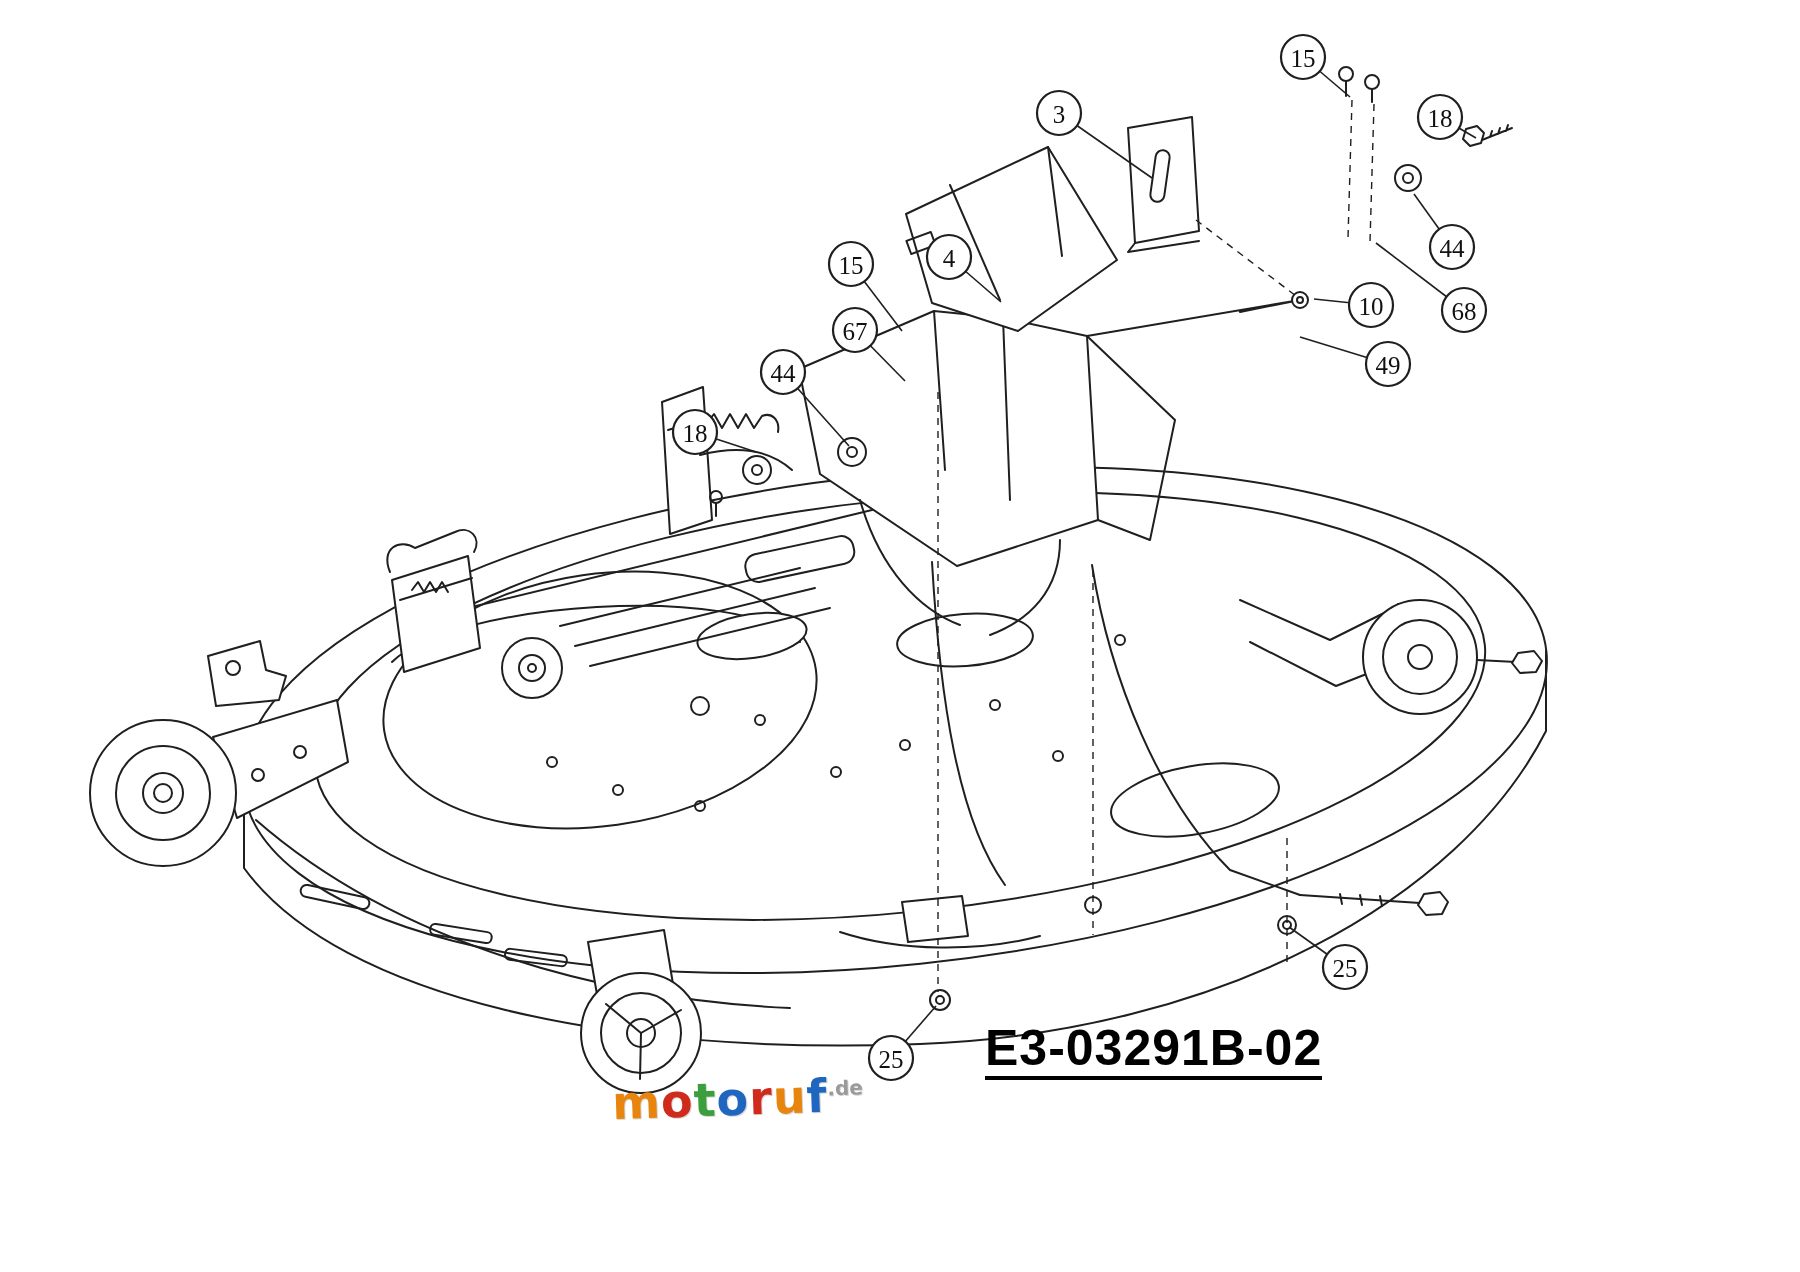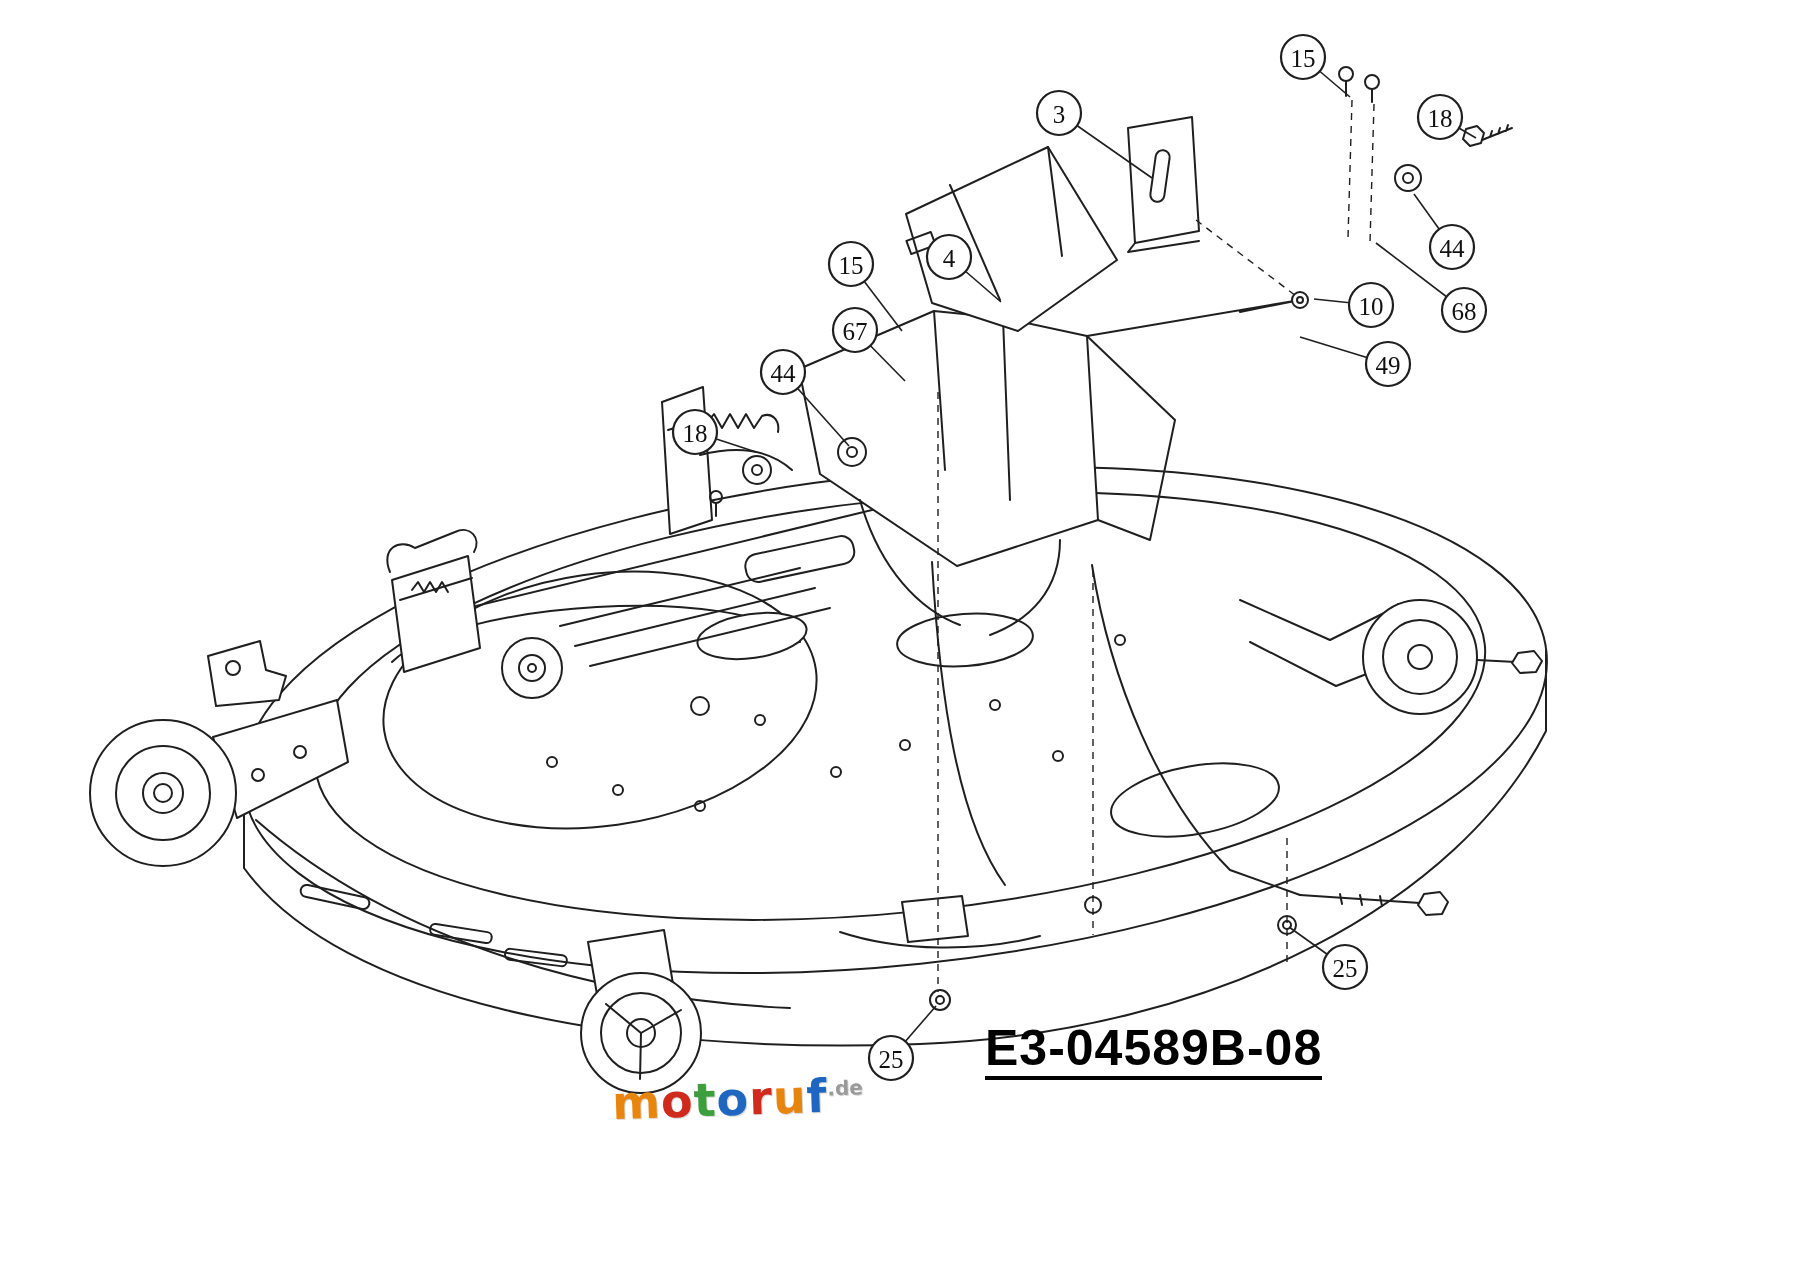--- a/index.html
+++ b/index.html
@@ -240,19 +240,19 @@
           <text x="1345" y="968" class="callout-text">25</text>
         </g>
         <g>
           <line x1="891" y1="1058" x2="936" y2="1006" class="leader"></line>
           <circle cx="891" cy="1058" r="22" class="callout-circle"></circle>
           <text x="891" y="1059" class="callout-text">25</text>
         </g>
       </g>
   </svg>
 
-  <div class="drawing-number">E3-04589B-08</div>
+  <div class="drawing-number">E3-03291B-02</div>
 
   <div class="watermark">
     <span id="watermark-word"><span style="color: rgb(232, 133, 15);">m</span><span style="color: rgb(207, 42, 27);">o</span><span style="color: rgb(60, 158, 60);">t</span><span style="color: rgb(31, 102, 192);">o</span><span style="color: rgb(207, 42, 27);">r</span><span style="color: rgb(232, 133, 15);">u</span><span style="color: rgb(31, 102, 192);">f</span></span><span id="wm-suffix" class="suffix" style="color: rgb(154, 154, 154);">.de</span>
   </div>
 
 </div>
 
 </body></html>

